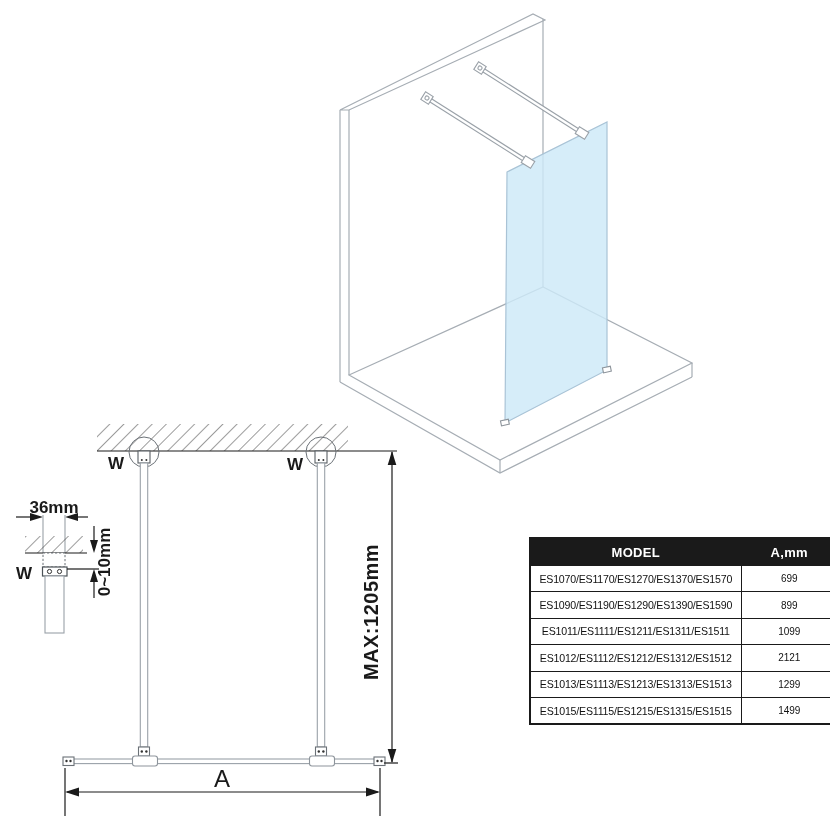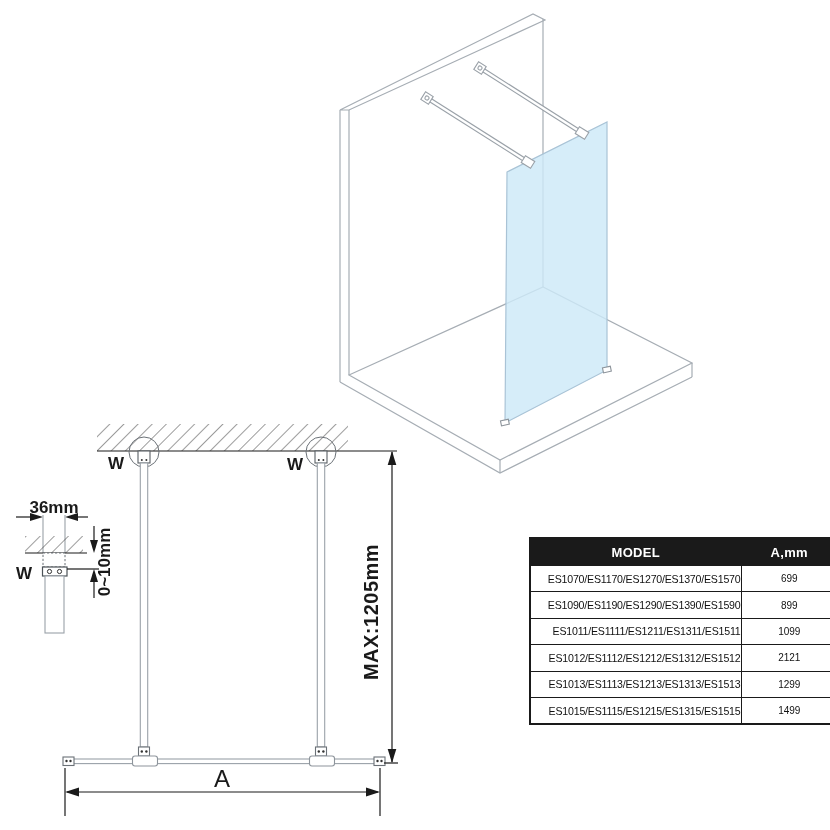--- a/index.html
+++ b/index.html
@@ -17,21 +17,21 @@
   }
   .spec-table th{
     background:#1a1a1a;color:#ffffff;font-weight:bold;font-size:13px;
     height:26px;text-align:center;border:1px solid #1a1a1a;padding:0;
     letter-spacing:.3px;
   }
   .spec-table td{
     border:1px solid #1a1a1a;text-align:center;vertical-align:middle;
     height:25.4px;padding:0;color:#111111;background:#ffffff;
   }
-  .spec-table td.model-cell{font-size:10.6px;letter-spacing:-0.2px;white-space:nowrap;text-align:right;}
+  .spec-table td.model-cell{font-size:10.6px;letter-spacing:-0.2px;white-space:nowrap;}
   .spec-table td.value-cell{font-size:10px;}
   .col-model{width:211px;}
   .col-value{width:97px;}
   
   text{font-family:"Liberation Sans","DejaVu Sans",sans-serif;fill:#1a1a1a;}
   .dim-label{font-weight:bold;font-size:17px;}
   .dim-label-big{font-weight:bold;font-size:20px;letter-spacing:.5px;}
   .span-label{font-size:24px;}
 </style>
 </head>

